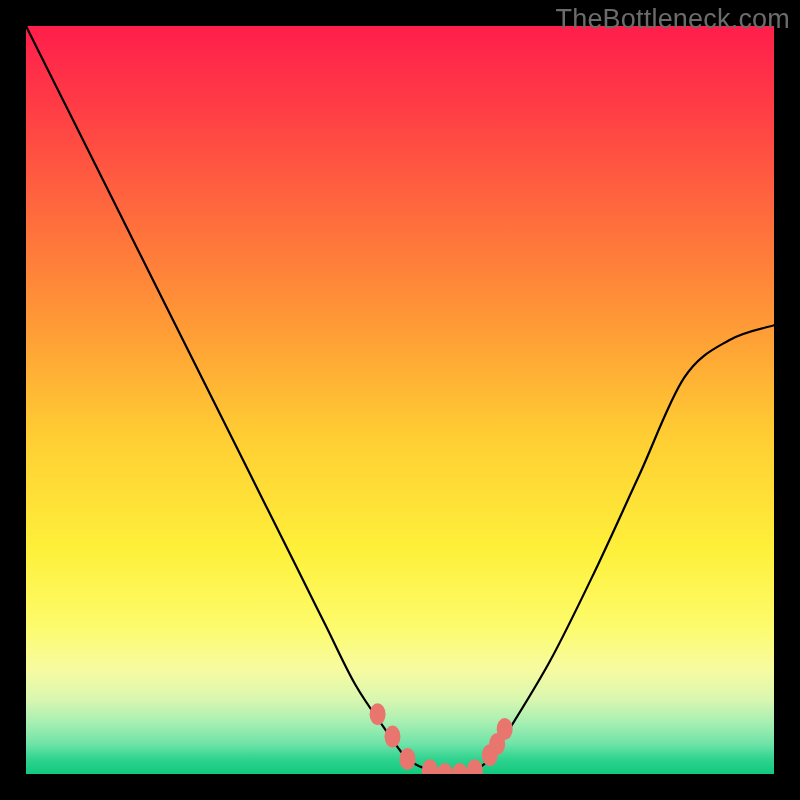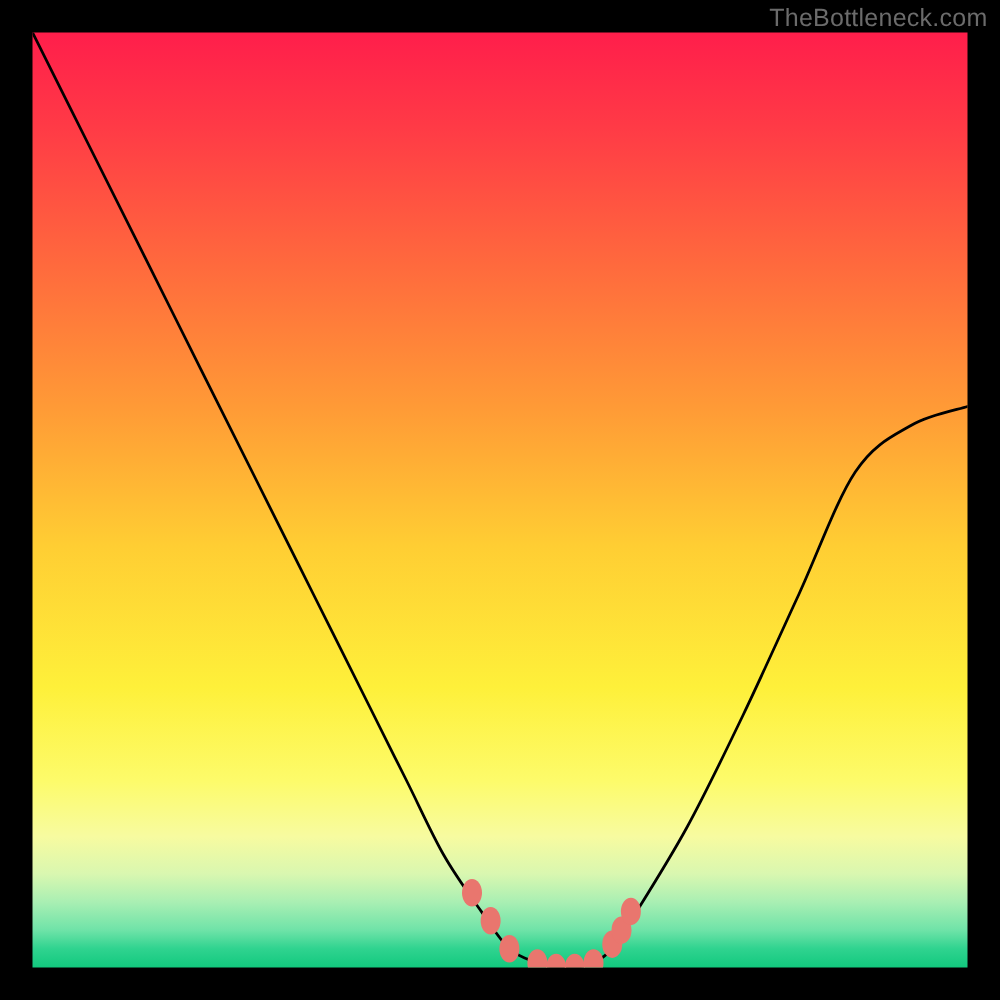--- a/index.html
+++ b/index.html
@@ -31,21 +31,21 @@
       #6fe3a8 96%,
       #2fd38f 98%,
       #12c97e 100%
     );
   }
   .watermark {
     position: absolute;
     top: 4px;
     right: 10px;
     color: #6b6b6b;
-    font-size: 20px;
+    font-size: 27px;
     font-weight: 500;
     letter-spacing: 0.2px;
     user-select: none;
   }
   svg.curve {
     position: absolute;
     left: 0;
     top: 0;
     width: 748px;
     height: 748px;

